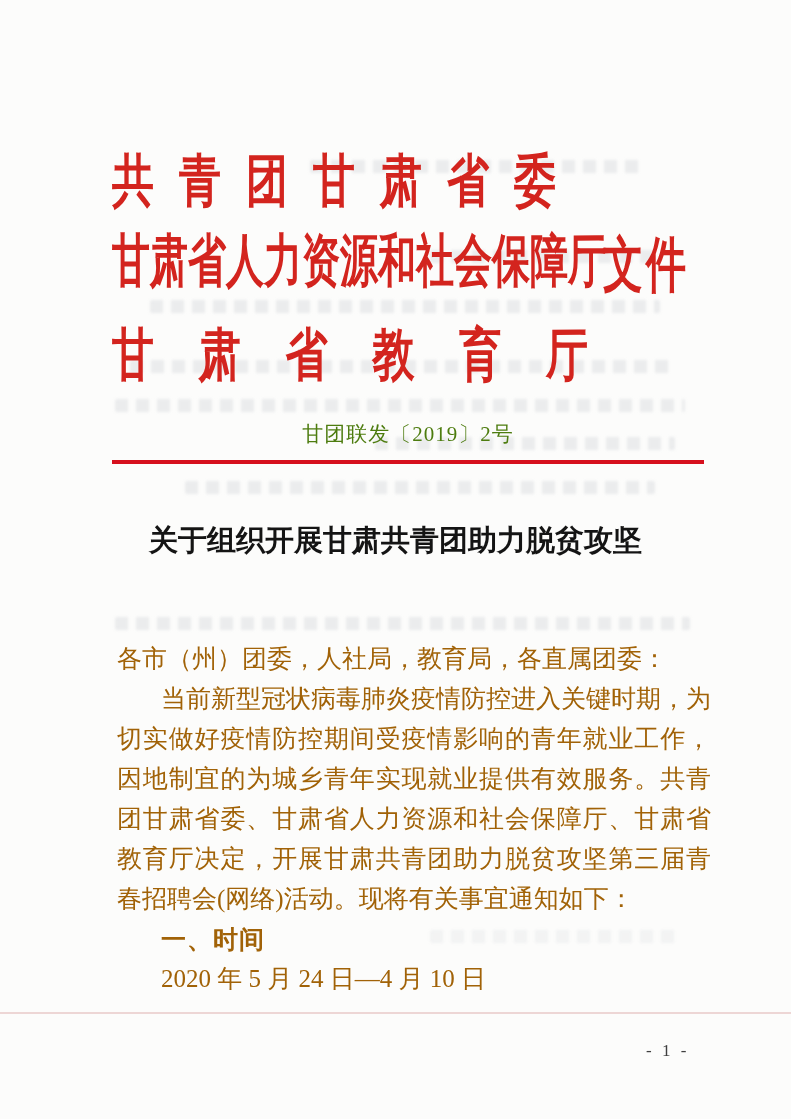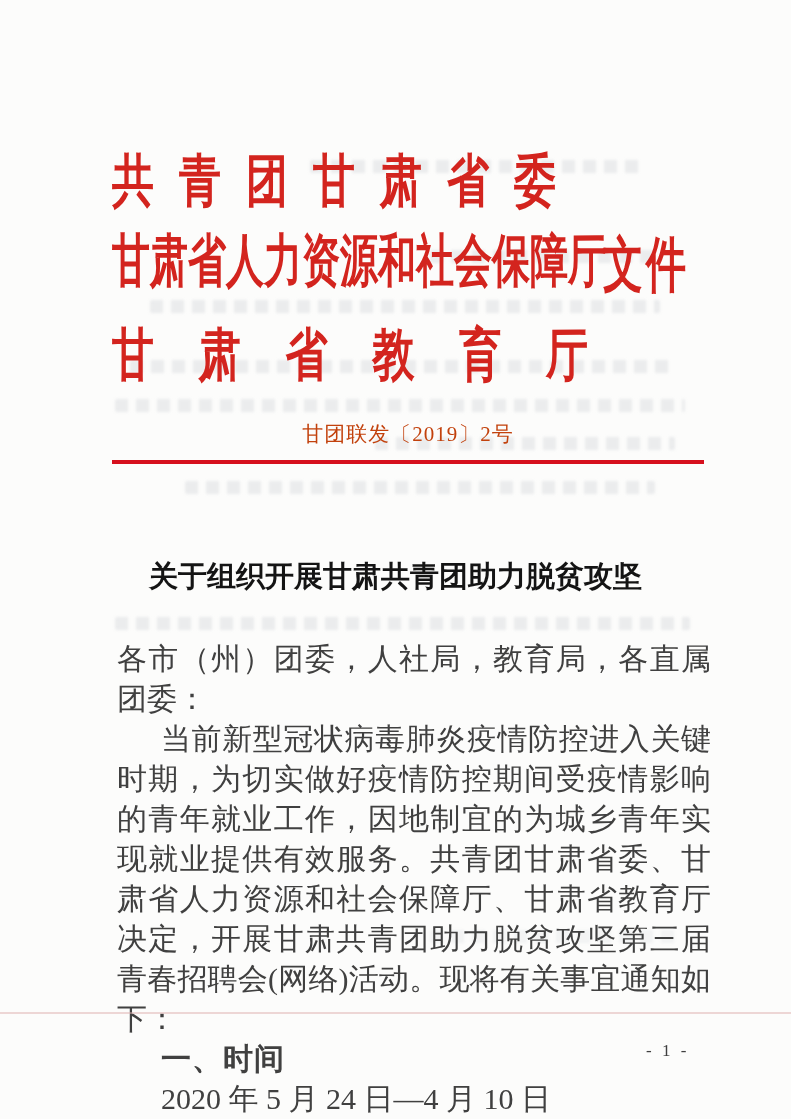--- a/index.html
+++ b/index.html
@@ -25,36 +25,36 @@
     display:flex;justify-content:space-between;align-items:flex-start;
     color:var(--accent-red,#d3241e);font-weight:700;
     transform:scaleY(1.5);transform-origin:top left;
   }
   .org-line2-main{display:flex;justify-content:space-between;width:470px;font-size:38px;}
   .org-line2-suffix{font-size:40px;letter-spacing:3px;margin-right:-3px;}
   .org-line3{left:112px;top:317px;width:476px;font-size:42px;transform:scaleY(1.35);}
   
   .doc-number{
     position:absolute;left:112px;top:420px;width:592px;
-    text-align:center;font-size:21px;letter-spacing:1px;color:#c2410c;
+    text-align:center;font-size:21px;letter-spacing:1px;color:#4d7c0f;
   }
   .red-divider{
     position:absolute;left:112px;top:460px;width:592px;height:4px;
     background:var(--line-red,#d6101d);
   }
   
   .doc-title{
     position:absolute;left:0;top:519px;width:791px;
     text-align:center;font-size:29px;font-weight:700;
-    line-height:43px;color:#141414;margin-top:36px;
+    line-height:43px;color:#141414;
   }
   
   .body-block{
     position:absolute;left:117px;top:639px;width:594px;
-    font-size:30px;line-height:40px;color:#404040;
+    font-size:25px;line-height:40px;color:#a16207;
     text-align:justify;
   }
   .body-block p{margin:0;}
   .para{text-indent:44px;}
   .sec-heading{
     text-indent:44px;
     font-family:Liberation Sans, sans-serif;
     font-weight:700;letter-spacing:1px;
   }
   .sec-body{text-indent:44px;}

